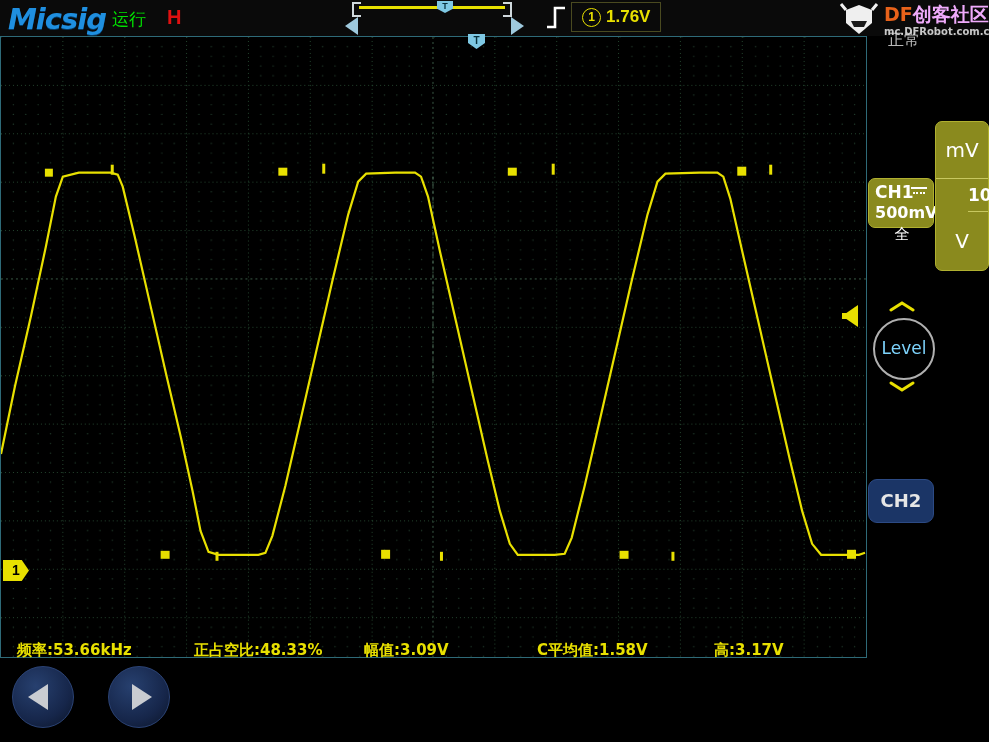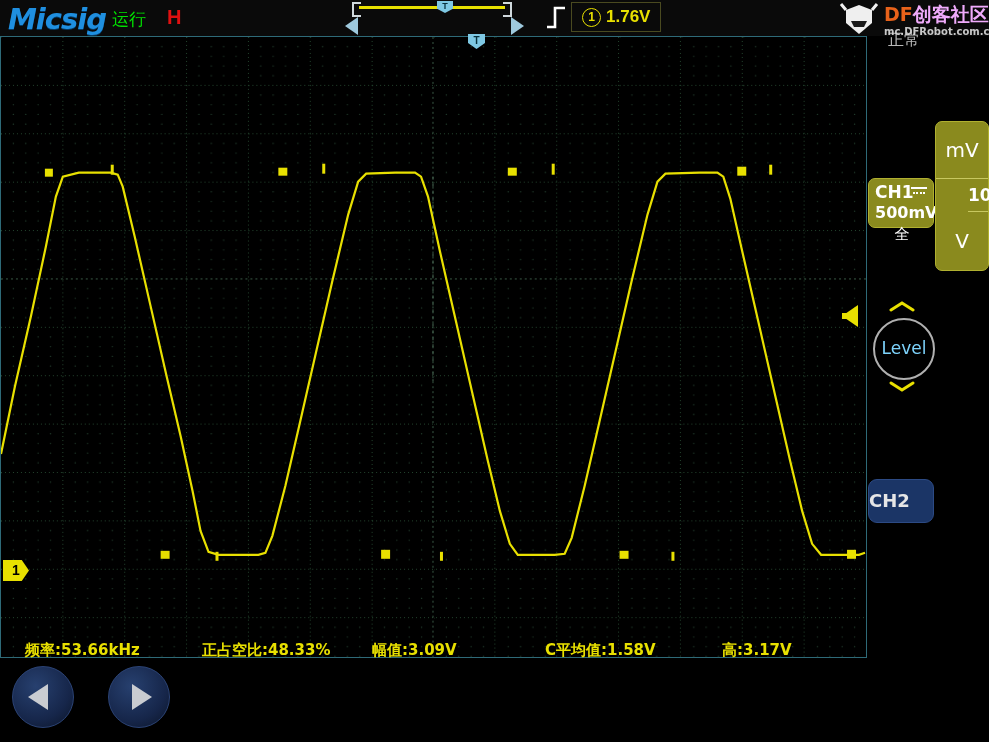--- a/index.html
+++ b/index.html
@@ -45,21 +45,21 @@
   .dftext .cn{color:#f0abfc;}
   .dfurl{position:absolute;left:884px;top:26px;font-size:10px;color:#c8c8c8;font-weight:bold;font-family:"DejaVu Sans",sans-serif;}
   .normal{position:absolute;left:888px;top:30px;font-size:16px;color:#d8d8d8;font-family:"DejaVu Sans",sans-serif;opacity:.85;}
 
   
   .plotwrap{position:absolute;left:0;top:36px;width:867px;height:622px;background:#000;
             border:1px solid #2e6a78;box-sizing:border-box;}
   .grid{position:absolute;inset:0;}
   .chlabel{position:absolute;left:48px;top:66px;color:#e8e000;font-size:20px;font-weight:bold;
            font-family:"DejaVu Sans",sans-serif;}
-  .measrow{position:absolute;left:8px;top:604px;width:867px;height:32px;}
+  .measrow{position:absolute;left:0;top:604px;width:867px;height:32px;}
   .measrow span{position:absolute;top:0;color:#e8e000;font-size:15px;font-weight:bold;
                 font-family:"DejaVu Sans",sans-serif;white-space:nowrap;}
   .gndmark{position:absolute;left:2px;top:523px;width:26px;height:21px;background:#e8e000;color:#000;
            font-size:14px;font-weight:bold;text-align:center;line-height:21px;
            clip-path:polygon(0 0,72% 0,100% 50%,72% 100%,0 100%);}
   .ttick{position:absolute;left:468px;top:34px;width:17px;height:15px;background:#7ec8e3;color:#06303c;font-size:10px;
          font-weight:bold;text-align:center;line-height:13px;z-index:5;
          clip-path:polygon(0 0,100% 0,100% 60%,50% 100%,0 60%);}
 
   
@@ -80,21 +80,21 @@
   .unitcol .u1{height:56px;line-height:56px;font-size:20px;border-bottom:1px solid #c8c860;}
   .unitcol .u2{height:32px;line-height:32px;font-size:17px;font-weight:bold;border-bottom:1px solid #c8c860;margin-left:32px;}
   .unitcol .u3{height:58px;line-height:58px;font-size:20px;}
 
   .levelknob{position:absolute;left:873px;top:318px;width:58px;height:58px;border:2px solid #b0b0b0;border-radius:50%;
              color:#7dd3fc;font-size:17px;text-align:center;line-height:56px;font-family:"DejaVu Sans",sans-serif;}
   .chev{position:absolute;left:888px;width:28px;height:12px;}
   .chevup{top:300px;}
   .chevdn{top:381px;}
   .ch2btn{position:absolute;left:868px;top:479px;width:64px;height:42px;background:#1b3566;border:1px solid #2c4a84;
-          border-radius:9px;color:#e6e6e6;font-size:18px;font-weight:bold;line-height:42px;
+          border-radius:9px;color:#e6e6e6;font-size:18px;font-weight:bold;text-align:center;line-height:42px;
           font-family:"DejaVu Sans",sans-serif;}
 
   
   .botbar{position:absolute;left:0;top:658px;width:989px;height:84px;background:#000;}
   .rndbtn{position:absolute;top:8px;width:60px;height:60px;border-radius:50%;
           background:radial-gradient(circle at 38% 32%,#27406f 0%,#16264a 62%,#0b1426 100%);
           border:1px solid #2b4375;}
   .rndbtn .tri{position:absolute;top:17px;width:0;height:0;border-top:13px solid transparent;border-bottom:13px solid transparent;}
   .btnPrev{left:12px;} .btnPrev .tri{left:15px;border-right:20px solid #c9ccd1;}
   .btnNext{left:108px;} .btnNext .tri{left:23px;border-left:20px solid #c9ccd1;}

